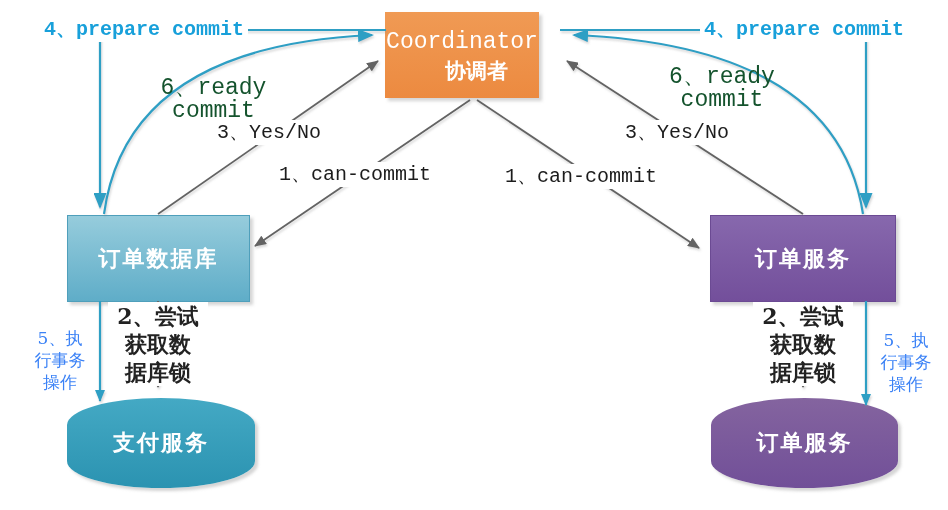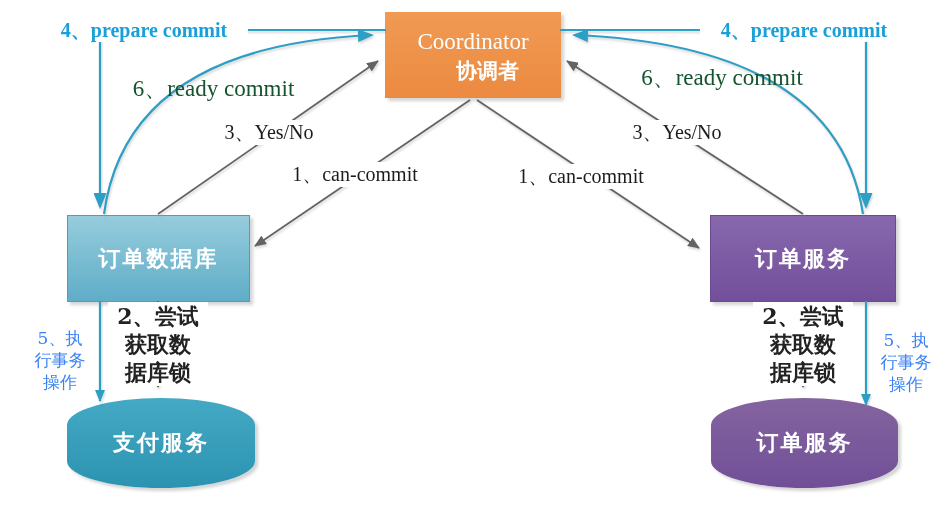--- a/index.html
+++ b/index.html
@@ -1,24 +1,24 @@
 <!DOCTYPE html>
 <html><head>
 <meta charset="utf-8">
 <style>
   html,body{margin:0;padding:0;background:#fff;}
   #stage{position:relative;width:948px;height:510px;background:#fff;overflow:hidden;
          font-family:"Liberation Sans","DejaVu Sans",sans-serif;}
-  .mono{font-family:Liberation Serif, serif;}
+  .mono{font-family:Liberation Mono, monospace;}
   .cjk{font-family:"DejaVu Serif","Liberation Serif",serif;}
 
   
   .node{position:absolute;display:flex;flex-direction:column;align-items:center;justify-content:center;
         color:#fff;text-align:center;z-index:1;box-shadow:3px 3px 3px rgba(150,150,150,.40);}
-  #coordinator{left:385px;top:12px;width:176px;height:86px;
+  #coordinator{left:385px;top:12px;width:154px;height:86px;
         background:linear-gradient(180deg,#f09a54,#ec8a40);}
   #coordinator .l1{font-size:23px;line-height:30px;}
   #coordinator .l2{font-size:21px;line-height:27px;font-weight:bold;margin-left:29px;}
   #order-service{left:67px;top:215px;width:181px;height:85px;
         background:linear-gradient(180deg,#96ccdc,#5fadc8);border:1px solid #4f9fbb;}
   #payment-service{left:710px;top:215px;width:184px;height:85px;
         background:linear-gradient(180deg,#8768ad,#734f9b);border:1px solid #6b4a93;}
   .db{border-radius:50% / 30%;}
   #order-db{left:67px;top:398px;width:188px;height:90px;
         background:linear-gradient(180deg,#44a9c4,#2b93b1);}

